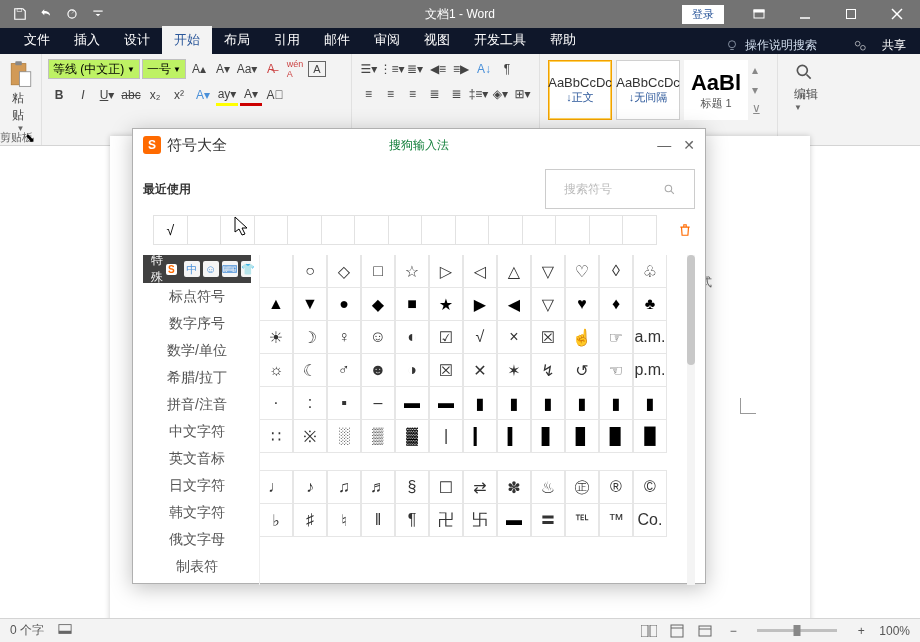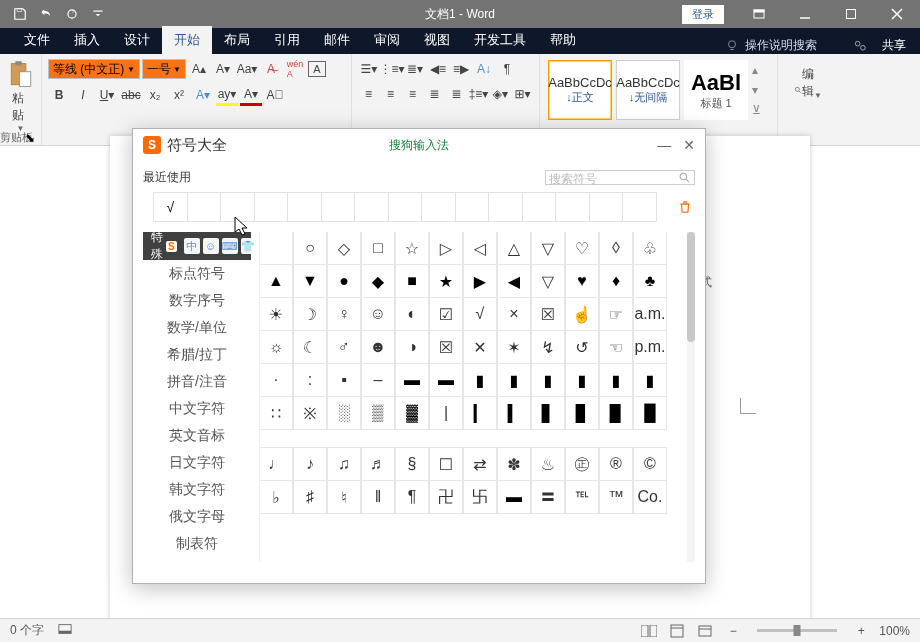--- a/index.html
+++ b/index.html
@@ -18,42 +18,42 @@
 .tab.active{background:#f3f3f3;color:#2b579a}
 .tab-right{margin-left:auto;display:flex;align-items:center;padding-right:14px;color:#fff;gap:6px}
 .tell-me{display:flex;align-items:center;gap:6px;color:#d0dcec}
 .ribbon{background:#f3f3f3;height:92px;border-bottom:1px solid #d4d4d4;display:flex}
 .ribbon-group{border-right:1px solid #e1e1e1;padding:4px 6px;display:flex;flex-direction:column;position:relative}
 .rg-label{position:absolute;bottom:0;left:0;right:0;font-size:11px;color:#666}
 .rg-launcher{position:absolute;bottom:2px;right:4px;width:12px;height:12px;cursor:pointer}
 .paste-btn{display:flex;flex-direction:column;align-items:center;padding:2px 6px;cursor:pointer}
 .paste-btn svg{width:26px;height:30px}
 .font-row{display:flex;align-items:center;gap:2px;margin-bottom:4px}
-.font-sel{border:1px solid #c0c0c0;background:#f97316;height:20px;padding:8px 4px;font-size:11px;display:flex;align-items:center;cursor:pointer}
+.font-sel{border:1px solid #c0c0c0;background:#bef264;height:20px;padding:8px 4px;font-size:11px;display:flex;align-items:center;cursor:pointer}
 .tb-btn{width:22px;height:22px;display:flex;align-items:center;justify-content:center;cursor:pointer;color:#444}
 .para-row{display:flex;gap:1px;margin-bottom:3px}
 .styles-box{display:flex;gap:4px;padding:2px}
 .style-item{border:1px solid #d0d0d0;background:#fff;width:64px;height:60px;display:flex;flex-direction:column;align-items:center;justify-content:center;cursor:pointer;font-size:11px}
 .style-item.sel{border:1px solid #f2a100;box-shadow:inset 0 0 0 1px #ffd25a}
 .style-prev{font-size:13px;color:#333}
 .style-prev.big{font-size:22px;font-weight:bold;color:#000}
-.edit-group{display:flex;flex-direction:row;align-items:flex-end;padding:4px 10px}
+.edit-group{display:flex;flex-direction:column;align-items:flex-start;padding:4px 10px}
 .doc-area{background:#fff;position:relative;height:464px}
 .doc-page{position:absolute;left:110px;top:-10px;width:700px;height:500px;background:#fff;box-shadow:0 0 6px rgba(0,0,0,.2)}
 .cursor-mark{position:absolute;left:740px;top:252px;width:16px;height:16px;border-left:1px solid #999;border-bottom:1px solid #999}
 .dialog{position:absolute;left:132px;top:128px;width:574px;height:456px;background:#fff;border:1px solid #b0b0b0;box-shadow:0 4px 20px rgba(0,0,0,.25)}
 .dlg-head{height:32px;display:flex;align-items:center;padding:0 10px;position:relative}
 .dlg-logo{width:18px;height:18px;background:#ff6a00;border-radius:3px;display:flex;align-items:center;justify-content:center;color:#fff;font-weight:bold;margin-right:6px}
 .dlg-title{font-size:15px;color:#333}
 .dlg-sub{position:absolute;left:50%;transform:translateX(-50%);color:#15803d;font-size:12px}
 .dlg-wc{margin-left:auto;display:flex;gap:12px}
 .dlg-wc span{cursor:pointer;color:#666;font-size:14px}
 .dlg-row2{display:flex;align-items:center;padding:8px 10px 6px;justify-content:space-between}
-.dlg-recent{font-size:12px;color:#333;font-weight:normal}
-.dlg-search{border:1px solid #ccc;width:150px;height:15px;display:flex;padding:0 3px;color:#bbb}
+.dlg-recent{font-size:12px;color:#333;font-weight:bold}
+.dlg-search{border:1px solid #ccc;width:150px;height:40px;display:flex;align-items:center;padding:0 18px;color:#bbb}
 .dlg-search svg{width:13px;height:13px;fill:#aaa;margin-left:auto}
 .recent-grid{margin:0 10px;border:1px solid #e2e2e2;border-right:none;height:30px;display:flex}
 .recent-cell{flex:1;border-right:1px solid #e2e2e2;display:flex;align-items:center;justify-content:center;font-size:14px}
 .del-icon{margin-left:8px;color:#ff6a00;cursor:pointer;display:flex;align-items:center;width:20px;justify-content:center}
 .dlg-body{display:flex;margin:10px;gap:8px;height:330px}
 .cat-list{width:108px;display:flex;flex-direction:column}
 .cat-head{background:#404040;color:#fff;height:28px;display:flex;align-items:center;padding:0 8px;gap:3px;font-size:12px;position:relative}
 .cat-head-icons{display:flex;gap:3px;margin-left:4px}
 .cat-head-icons span{width:16px;height:16px;display:flex;align-items:center;justify-content:center;background:rgba(255,255,255,.95);border-radius:2px;font-size:11px;color:#333}
 .cat-item{height:27px;display:flex;align-items:center;justify-content:center;color:#555;cursor:pointer;font-size:14px}

